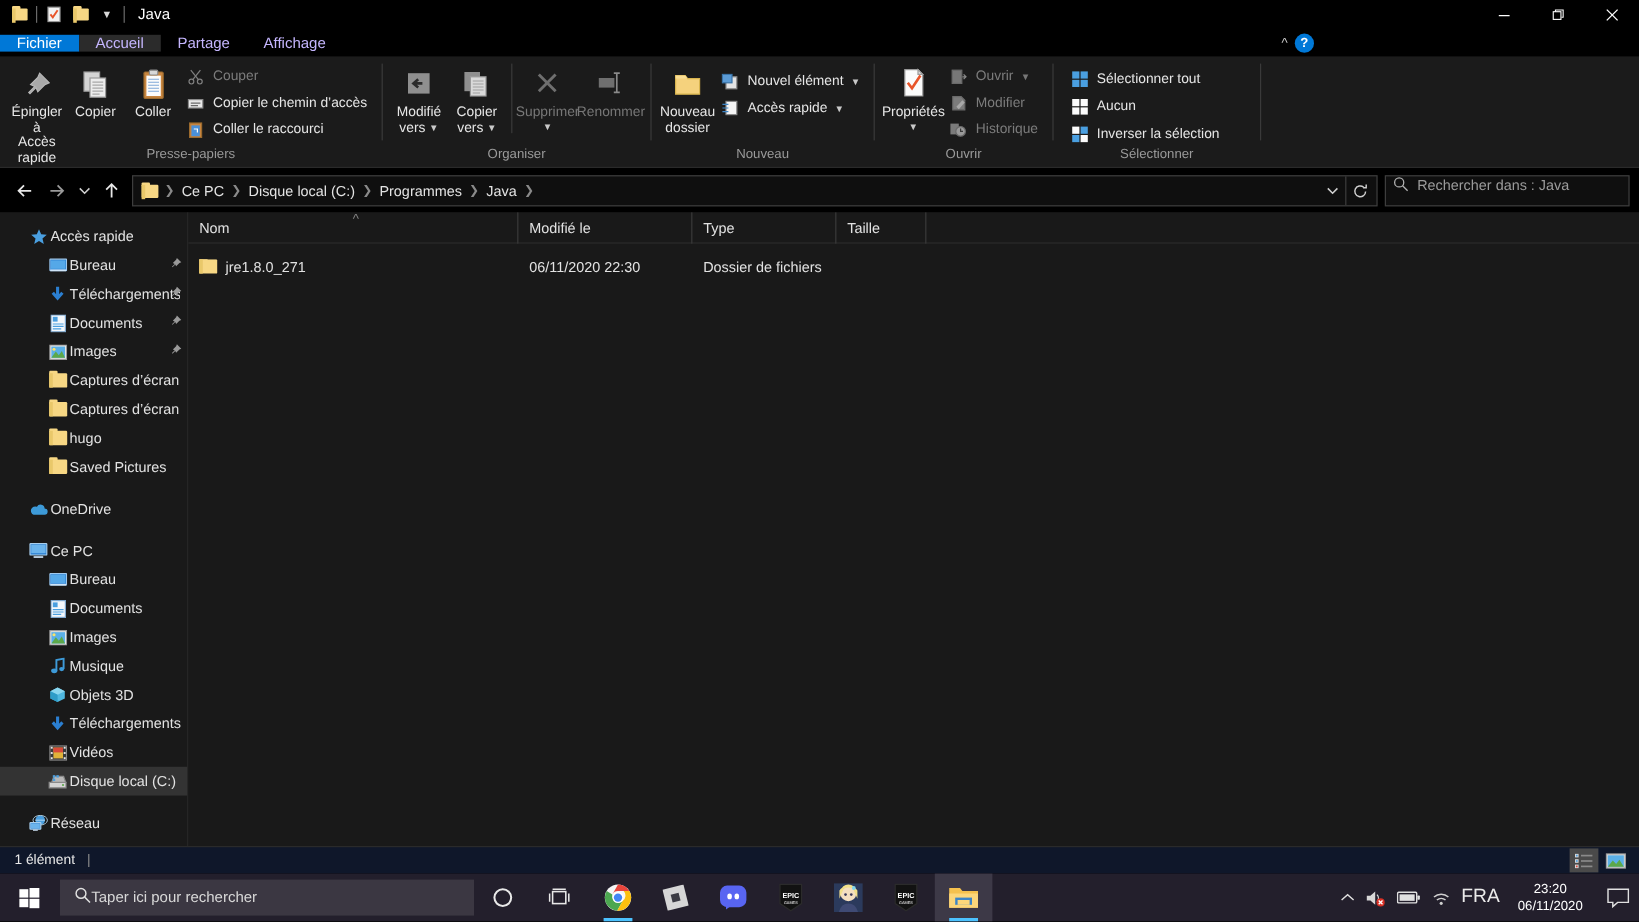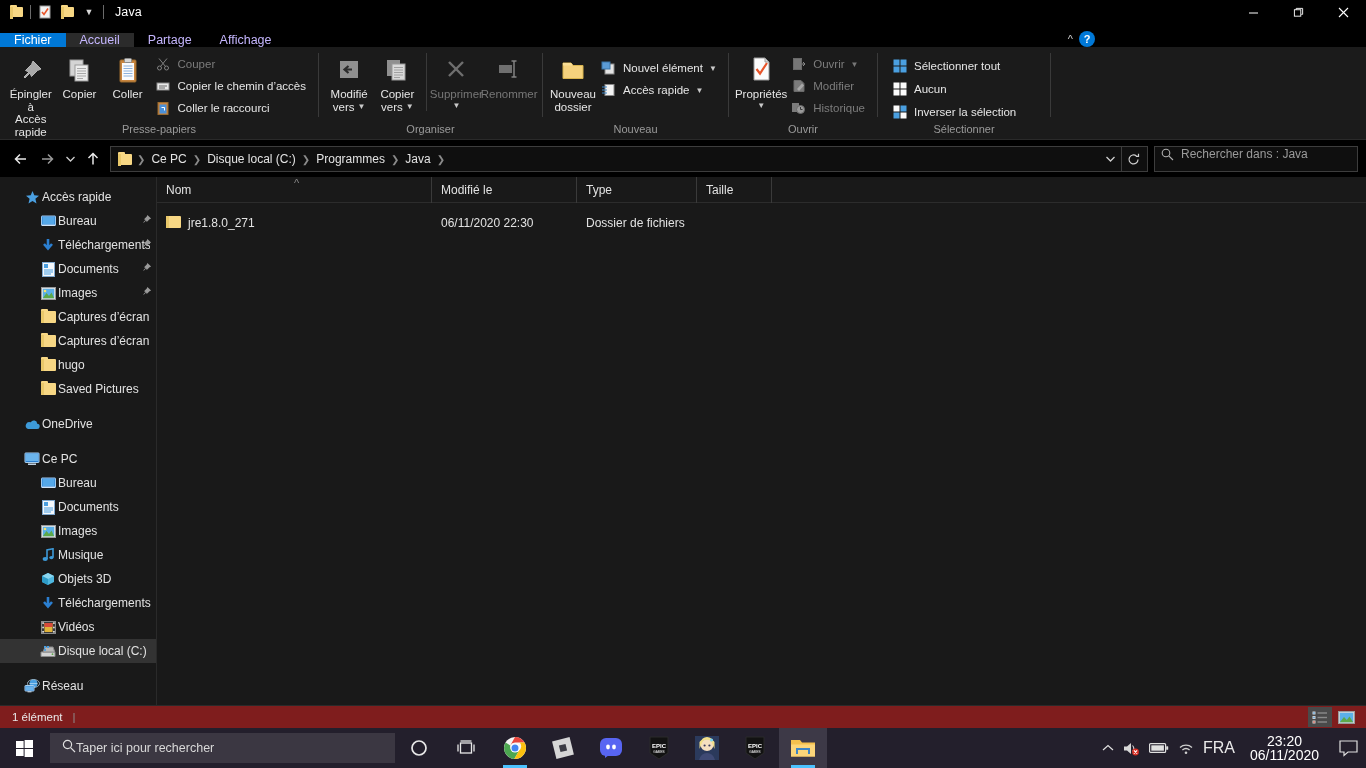--- a/index.html
+++ b/index.html
@@ -38,21 +38,21 @@
     background: #f7d784; border-radius: 1px 1px 0 0;
   }
   .folder::after {
     content: ""; position: absolute; top: 0; left: 0; width: 3px; height: 12px;
     background: #e9c86a;
   }
 
   
   .tabstrip {
     position: absolute; top: 24px; left: 0; width: 1103px; height: 23px;
-    background: #000; display: flex; align-items: flex-end;
+    background: #000; display: flex; align-items: center;
   }
   .tab {
     display: flex; align-items: center; justify-content: center;
     color: #c4b5fd; font-size: 12.5px; padding: 0 14px; min-width: 56px; cursor: default;
   }
   .tab.file { background: #0078d7; color: #fff; font-weight: 400; }
   .tab.active { background: #2b2b2b; }
   .tabstrip-right { margin-left: auto; display: flex; align-items: center; gap: 6px; padding-right: 8px; }
   .chev-up { color: #d0d0d0; font-size: 11px; }
   .help-btn {
@@ -136,21 +136,21 @@
   .col.sortmark::after {
     content: "^"; position: absolute; left: 50%; top: -7px; color: #888; font-size: 11px;
   }
   .row { display: flex; align-items: center; height: 22px; margin-top: 9px; }
   .cell { font-size: 12px; color: #e2e2e2; padding-left: 9px; overflow: hidden; white-space: nowrap; }
   .cell.name { display: flex; align-items: center; gap: 7px; }
 
   
   .statusbar {
     position: absolute; top: 705px; left: 0; width: 1366px; height: 23px;
-    background: #7f1d1d; display: flex; align-items: center; padding-left: 12px;
+    background: #0f172a; display: flex; align-items: center; padding-left: 12px;
     border-top: 1px solid #2a2a2a;
   }
   .status-text { color: #e8e8e8; font-size: 11.5px; }
   .status-sep { color: #8e8e8e; font-size: 11.5px; margin-left: 10px; }
   .viewbtns { margin-left: auto; display: flex; align-items: center; gap: 2px; padding-right: 8px; }
   .viewbtn { width: 24px; height: 20px; display: flex; align-items: center; justify-content: center; }
   .viewbtn.active { background: #4a4a4a; }
 
   
   .taskbar {
@@ -163,21 +163,21 @@
     padding: 0 12px; margin-left: 2px;
   }
   .tb-search .ph { color: #d8d8d8; font-size: 12.5px; }
   .tb-icon { width: 48px; height: 40px; display: flex; align-items: center; justify-content: center; position: relative; }
   .tb-icon.active { background: #3d3947; }
   .tb-icon.running::after, .tb-icon.active::after {
     content: ""; position: absolute; bottom: 0; left: 12px; width: 24px; height: 3px; background: #4cc2ff;
   }
   .tray { margin-left: auto; display: flex; align-items: center; height: 40px; padding-right: 4px; gap: 9px; }
   .tray-item { display: flex; align-items: center; justify-content: center; color: #eaeaea; }
-  .clock { display: flex; flex-direction: column; align-items: center; justify-content: center; color: #fff; font-size: 14px; line-height: 14px; margin: 0 6px; }
+  .clock { display: flex; flex-direction: column; align-items: center; justify-content: center; color: #fff; font-size: 11px; line-height: 14px; margin: 0 6px; }
   .notif { width: 28px; height: 40px; display: flex; align-items: center; justify-content: center; }
 </style>
 </head>
 <body>
 
 <div class="app">
 
   <div class="titlebar">
     <div class="qat">
       <div class="qat-btn">

